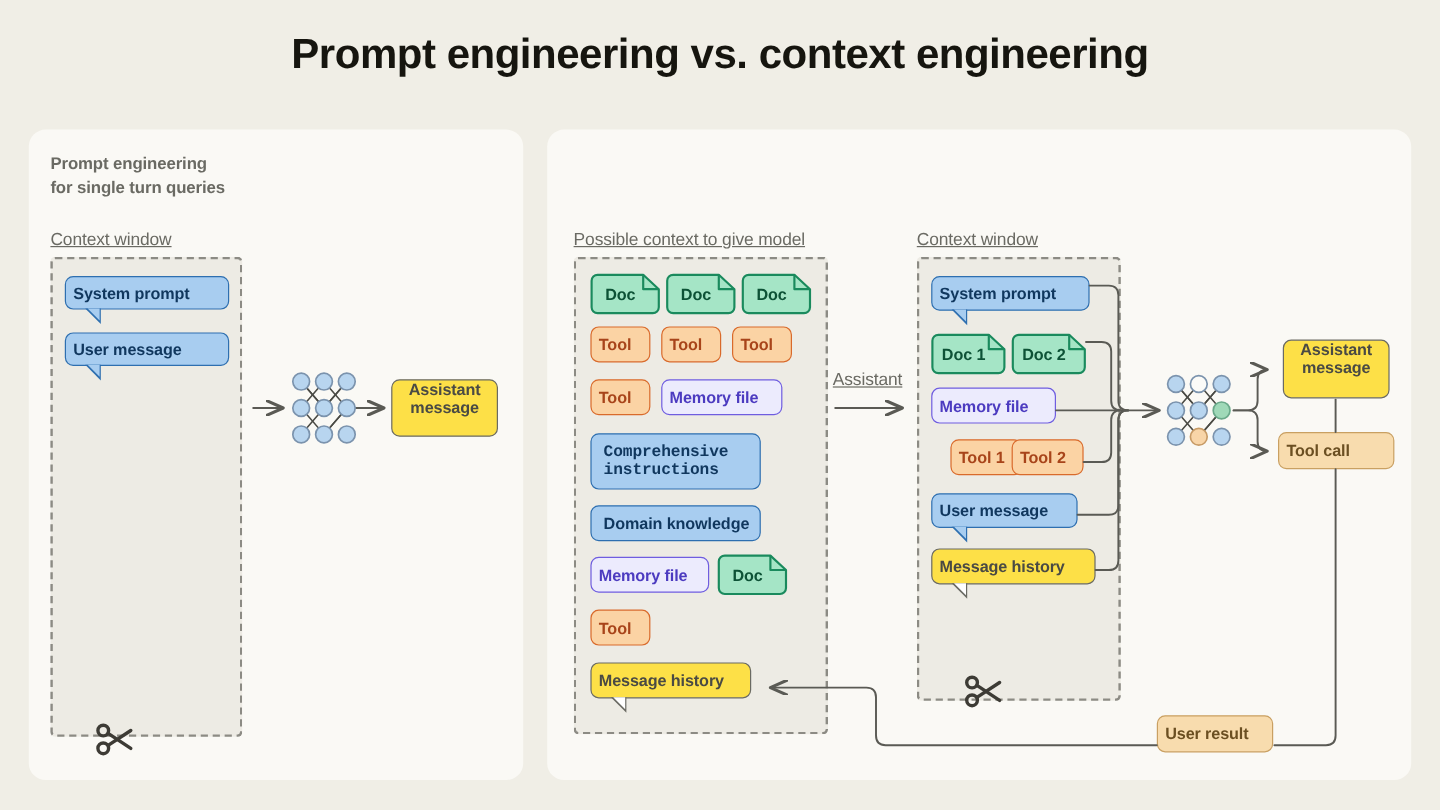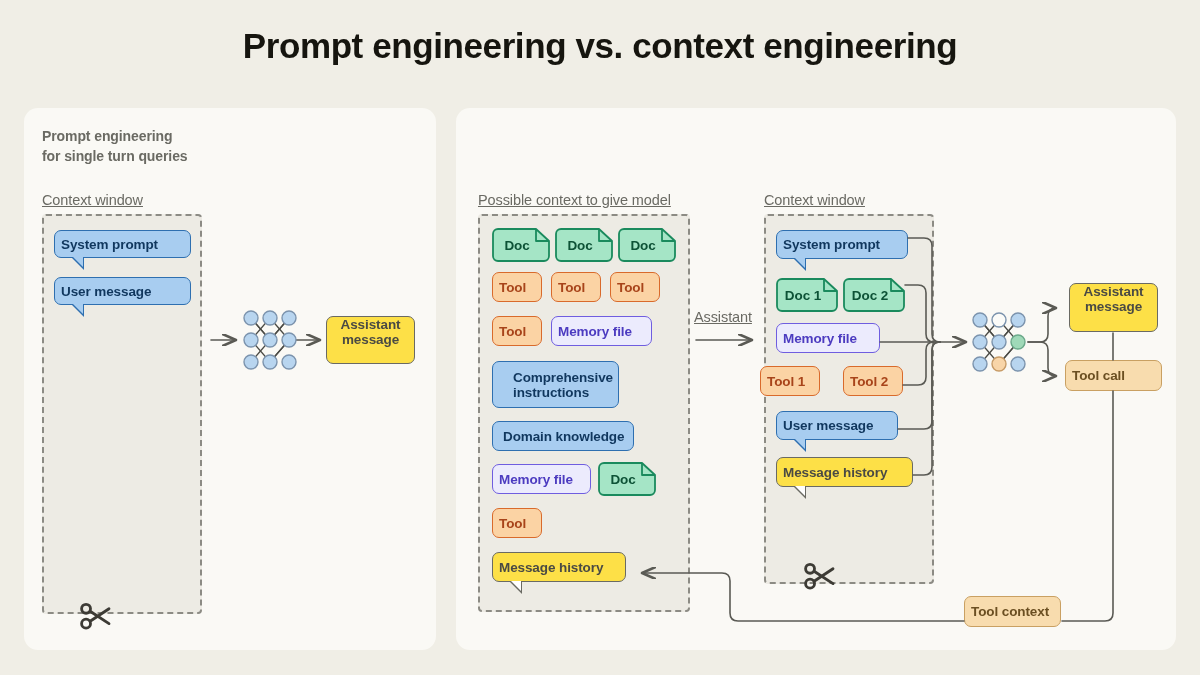--- a/index.html
+++ b/index.html
@@ -175,21 +175,21 @@
       <span>Tool</span>
     </div>
 
     <div class="chip orange" style="left:36px; top:208px; width:50px; height:30px;">
       <span>Tool</span>
     </div>
     <div class="chip purple" style="left:95px; top:208px; width:101px; height:30px;">
       <span>Memory file</span>
     </div>
 
-    <div class="chip blue" style="left:36px; top:253px; width:127px; height:47px; text-align:left; justify-content:flex-start; padding-left:20px;">
+    <div class="chip blue" style="left:36px; top:253px; width:142px; height:47px; text-align:left; justify-content:flex-start; padding-left:10px;font-family:Liberation Mono, monospace;">
       <span>Comprehensive instructions</span>
     </div>
 
     <div class="chip blue" style="left:36px; top:313px; width:142px; height:30px; justify-content:flex-start; padding-left:10px;">
       <span>Domain knowledge</span>
     </div>
 
     <div class="chip purple" style="left:36px; top:356px; width:99px; height:30px;">
       <span>Memory file</span>
     </div>
@@ -225,21 +225,21 @@
           <path d="M6 1 H48 L61 13 V28 A5 5 0 0 1 56 33 H6 A5 5 0 0 1 1 28 V6 A5 5 0 0 1 6 1 Z" fill="#a5e5c6" stroke="#1a8a5d" stroke-width="1.8" stroke-linejoin="round"></path>
           <path d="M48 1 V13 H61" fill="none" stroke="#1a8a5d" stroke-width="1.8" stroke-linejoin="round"></path>
         </svg>
       <span>Doc 2</span>
     </div>
 
     <div class="chip purple" style="left:320px; top:215px; width:104px; height:30px;">
       <span>Memory file</span>
     </div>
 
-    <div class="chip orange" style="left:304px; top:258px; width:60px; height:30px;">
+    <div class="chip orange" style="left:336px; top:258px; width:60px; height:30px;">
       <span>Tool 1</span>
     </div>
     <div class="chip orange" style="left:387px; top:258px; width:60px; height:30px;">
       <span>Tool 2</span>
     </div>
 
     <div class="chip blue bubble" style="left:320px; top:303px; width:122px; height:29px;">
       <span>User message</span>
     </div>
 
@@ -248,21 +248,21 @@
     </div>
 
     <div class="chip white" style="left:613px; top:175px; width:89px; height:49px; flex-direction:column; white-space:pre-line;">
       <span>Assistant
 message</span>
     </div>
     <div class="chip tan" style="left:609px; top:252px; width:97px; height:31px;">
       <span>Tool call</span>
     </div>
     <div class="chip tan" style="left:508px; top:488px; width:97px; height:31px;">
-      <span>Tool context</span>
+      <span>User result</span>
     </div>
   </div>
 
   <svg id="wires" viewBox="0 0 1200 675">
     <defs>
       <marker id="arw" markerWidth="10" markerHeight="8" refX="9" refY="4" orient="auto">
         <path d="M0,0 L9,4 L0,8" fill="none" stroke="#5a5a54" stroke-width="1.6" stroke-linecap="round" stroke-linejoin="round"></path>
       </marker>
     </defs>
 

